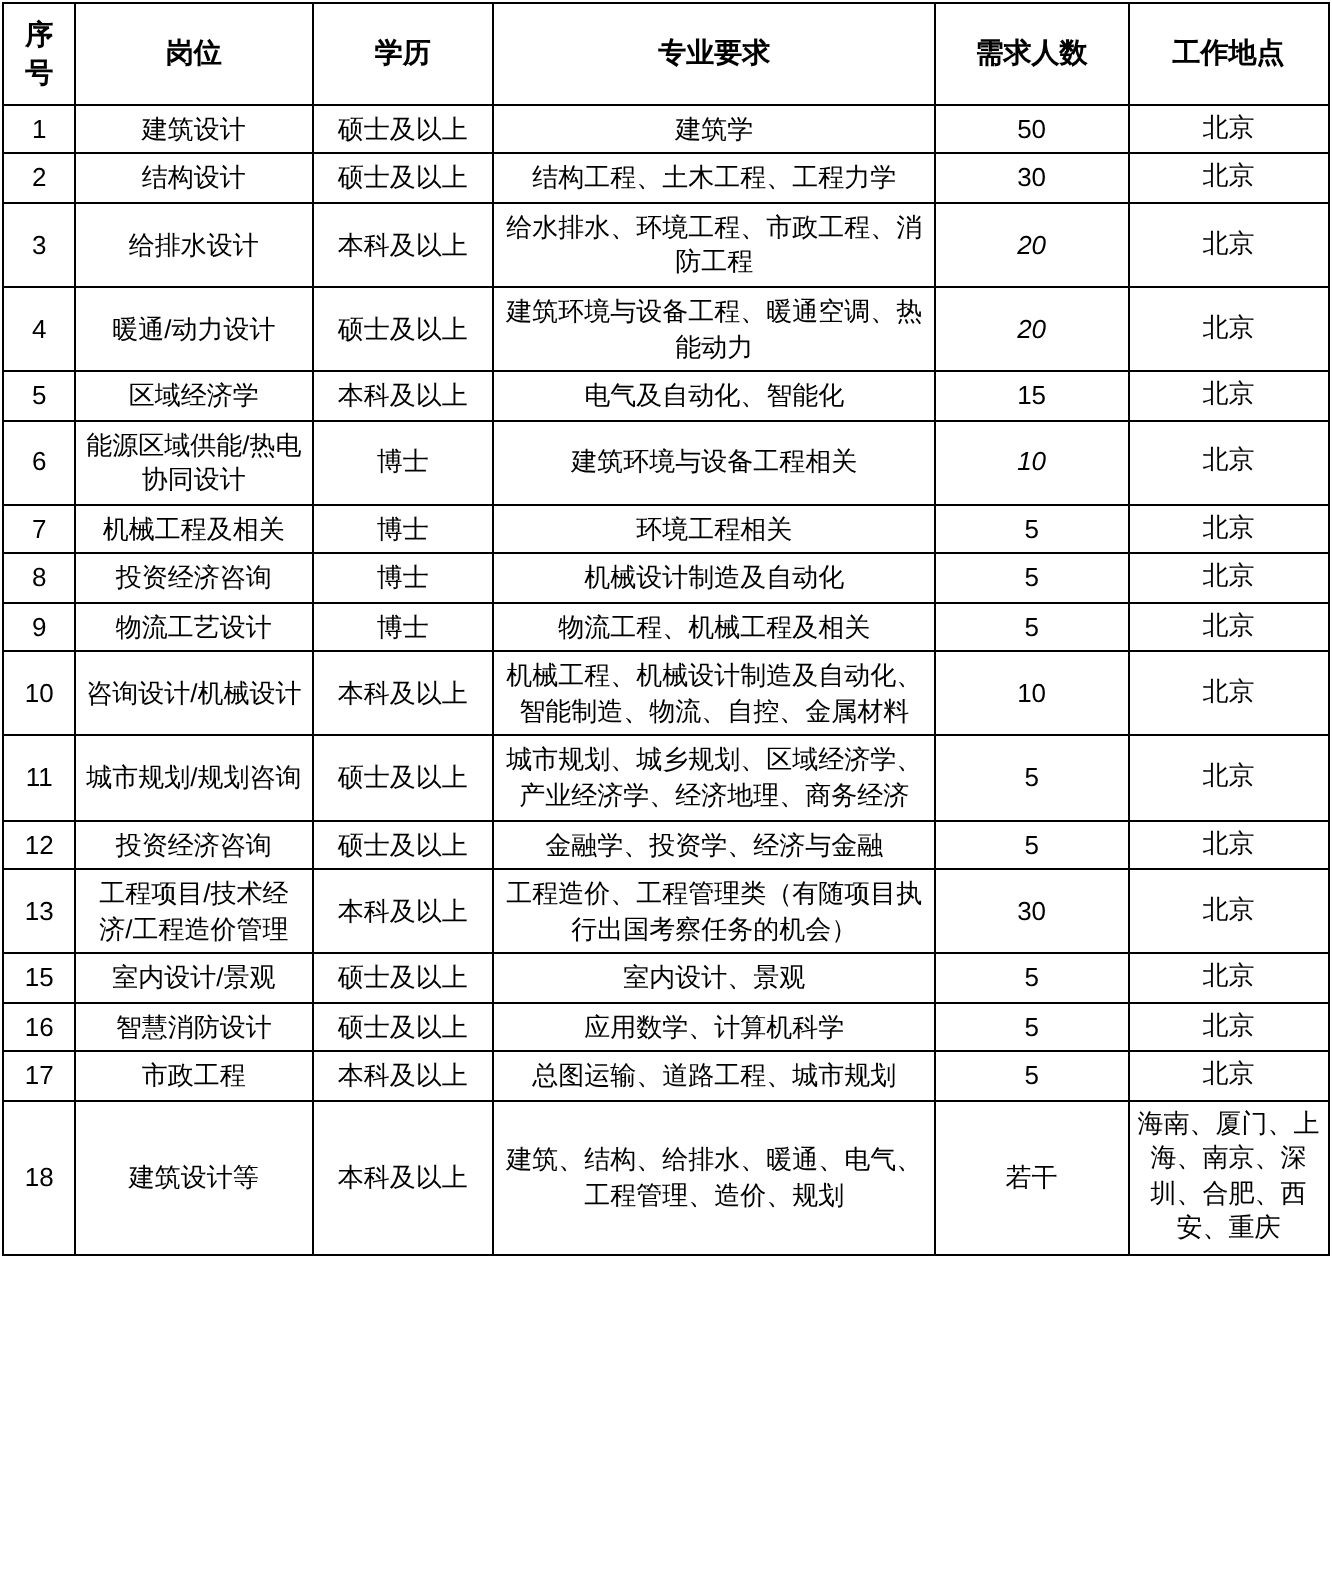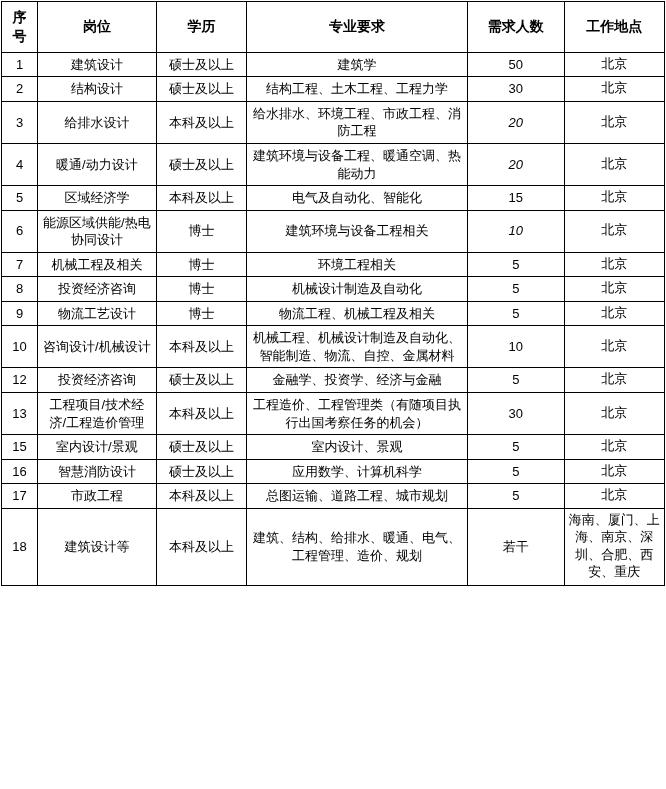--- a/index.html
+++ b/index.html
@@ -156,20 +156,28 @@
       </tr>
       <tr>
         <td class="cell-no">10</td>
         <td class="cell-post">咨询设计/机械设计</td>
         <td class="cell-edu">本科及以上</td>
         <td class="cell-major">机械工程、机械设计制造及自动化、智能制造、物流、自控、金属材料</td>
         <td class="cell-count">10</td>
         <td class="cell-loc">北京</td>
       </tr>
       <tr>
+        <td class="cell-no">11</td>
+        <td class="cell-post">城市规划/规划咨询</td>
+        <td class="cell-edu">硕士及以上</td>
+        <td class="cell-major">城市规划、城乡规划、区域经济学、产业经济学、经济地理、商务经济</td>
+        <td class="cell-count">5</td>
+        <td class="cell-loc">北京</td>
+      </tr>
+      <tr>
         <td class="cell-no">12</td>
         <td class="cell-post">投资经济咨询</td>
         <td class="cell-edu">硕士及以上</td>
         <td class="cell-major">金融学、投资学、经济与金融</td>
         <td class="cell-count">5</td>
         <td class="cell-loc">北京</td>
       </tr>
       <tr>
         <td class="cell-no">13</td>
         <td class="cell-post">工程项目/技术经济/工程造价管理</td>

